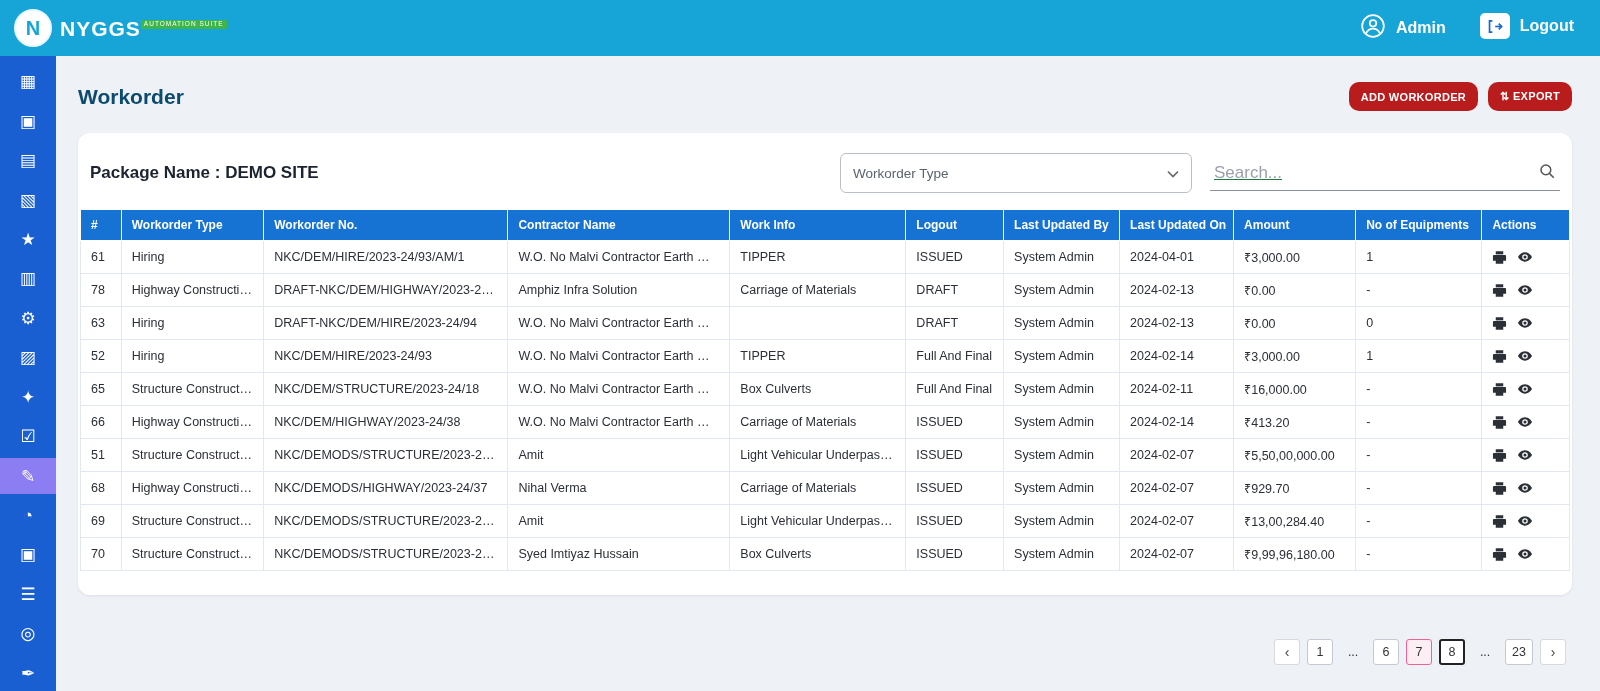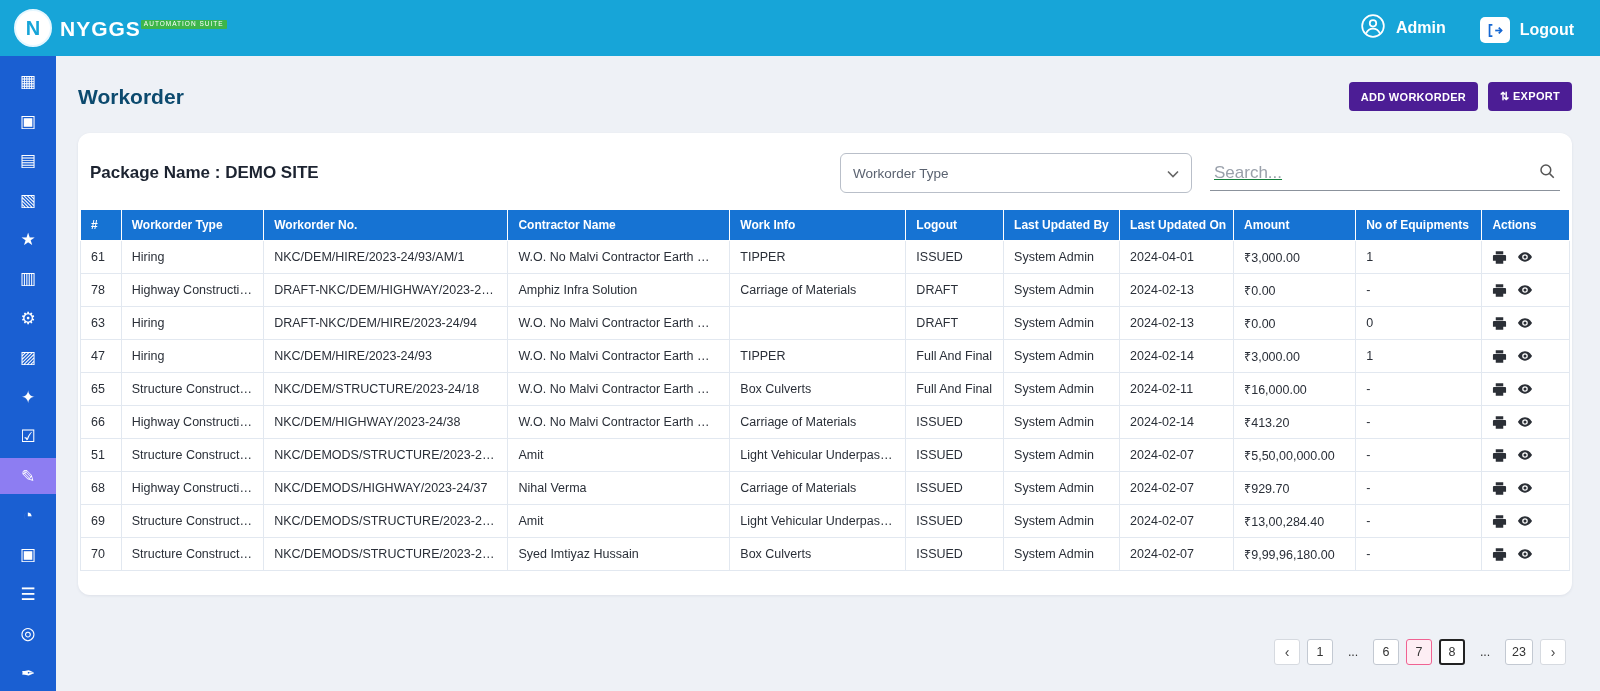--- a/index.html
+++ b/index.html
@@ -6,36 +6,36 @@
   html,body { width:1600px; height:691px; overflow:hidden; }
   body { font-family: "Liberation Sans", sans-serif; background:#eef1f6; color:#222; }
 
   
   .topbar { height:56px; background:#17a5d8; display:flex; align-items:center; justify-content:space-between; padding:0 26px 0 14px; }
   .brand { display:flex; align-items:center; gap:8px; }
   .logo-mark { width:38px; height:38px; border-radius:50%; background:#ffffff; color:#17a5d8; font-weight:bold; font-size:20px; display:flex; align-items:center; justify-content:center; border:2px solid #e6f7ff; }
   .brand-text { display:flex; flex-direction:row; line-height:1; }
   .brand-name { color:#fff; font-weight:bold; font-size:21px; letter-spacing:1px; }
   .brand-sub { margin-top:2px; background:#3db54a; color:#fff; font-size:6.5px; letter-spacing:1px; padding:1.5px 3px; border-radius:1px; align-self:flex-start; }
-  .top-right { display:flex; align-items:flex-end; gap:34px; }
+  .top-right { display:flex; align-items:flex-start; gap:34px; }
   .top-right .chunk { display:flex; align-items:center; gap:10px; color:#fff; font-weight:bold; font-size:16px; cursor:pointer; }
   .logout-badge { width:30px; height:26px; background:#fff; border-radius:5px; display:flex; align-items:center; justify-content:center; }
 
   
   .layout { display:flex; height:635px; }
   .sidebar { width:56px; background:#1a5fd2; display:flex; flex-direction:column; align-items:center; padding-top:8px; gap:4px; overflow:hidden; flex:0 0 56px; }
   .side-item { width:56px; height:36px; display:flex; align-items:center; justify-content:center; color:#fff; font-size:17px; cursor:pointer; }
   .side-item.active { background:#8d7df2; }
   main { flex:1; padding:18px 28px 0 22px; overflow:hidden; }
 
   
   .page-head { display:flex; align-items:center; justify-content:space-between; margin-top:8px; }
   .page-title { font-size:21px; font-weight:bold; color:#0c4a6e; }
   .head-actions { display:flex; gap:10px; }
-  .btn { background:#4c1d95; color:#fff; border:none; border-radius:4px; font-size:11px; font-weight:bold; padding:8px 12px; cursor:pointer; display:flex; align-items:center; gap:5px; font-family:"Liberation Sans", sans-serif; letter-spacing:.3px; }
+  .btn { background:#b91c1c; color:#fff; border:none; border-radius:10px; font-size:11px; font-weight:bold; padding:8px 12px; cursor:pointer; display:flex; align-items:center; gap:5px; font-family:"Liberation Sans", sans-serif; letter-spacing:.3px; }
 
   
   .card { background:#fff; border-radius:12px; margin-top:22px; padding:16px 2px 24px; box-shadow:0 1px 3px rgba(20,40,80,.08); }
   .card-head { display:flex; align-items:center; padding:4px 10px 16px 10px; gap:18px; }
   .package-name { font-size:17px; font-weight:bold; color:#1c2330; flex:1; }
   .wo-select { width:352px; height:40px; border:1px solid #b9bfc9; border-radius:6px; display:flex; align-items:center; justify-content:space-between; padding:0 12px; color:#5a6270; font-size:13.5px; cursor:pointer; background:#fff; }
   .search-box { width:350px; height:36px; border-bottom:1px solid #8b929c; display:flex; align-items:center; justify-content:space-between; padding:0 4px; }
   .search-box input { border:none; outline:none; font-size:17px; color:#15803d; width:300px; font-family:"Liberation Sans", sans-serif; background:transparent;text-decoration:underline; }
   .search-box input::placeholder { color:#9aa1ab; }
 
@@ -218,21 +218,21 @@
               <td>₹0.00</td>
               <td>0</td>
               <td class="actions"><svg width="15" height="15" viewBox="0 0 24 24" fill="#2b2f36">
                   <path d="M6 2h12v5H6z"></path>
                   <path d="M3 8h18a1.5 1.5 0 0 1 1.5 1.5V17H18v5H6v-5H1.5V9.5A1.5 1.5 0 0 1 3 8zm5 8h8v4.5H8z"></path>
                 </svg><svg width="16" height="16" viewBox="0 0 24 24" fill="#2b2f36">
                   <path d="M12 5C6.5 5 2.4 10 1.5 12c.9 2 5 7 10.5 7s9.6-5 10.5-7c-.9-2-5-7-10.5-7zm0 11.2a4.2 4.2 0 1 1 0-8.4 4.2 4.2 0 0 1 0 8.4zm0-1.9a2.3 2.3 0 1 0 0-4.6 2.3 2.3 0 0 0 0 4.6z"></path>
                 </svg></td>
             </tr>
             <tr>
-              <td>47</td>
+              <td>52</td>
               <td>Hiring</td>
               <td>NKC/DEM/HIRE/2023-24/93</td>
               <td>W.O. No Malvi Contractor Earth Work</td>
               <td>TIPPER</td>
               <td>Full And Final</td>
               <td>System Admin</td>
               <td>2024-02-14</td>
               <td>₹3,000.00</td>
               <td>1</td>
               <td class="actions"><svg width="15" height="15" viewBox="0 0 24 24" fill="#2b2f36">

